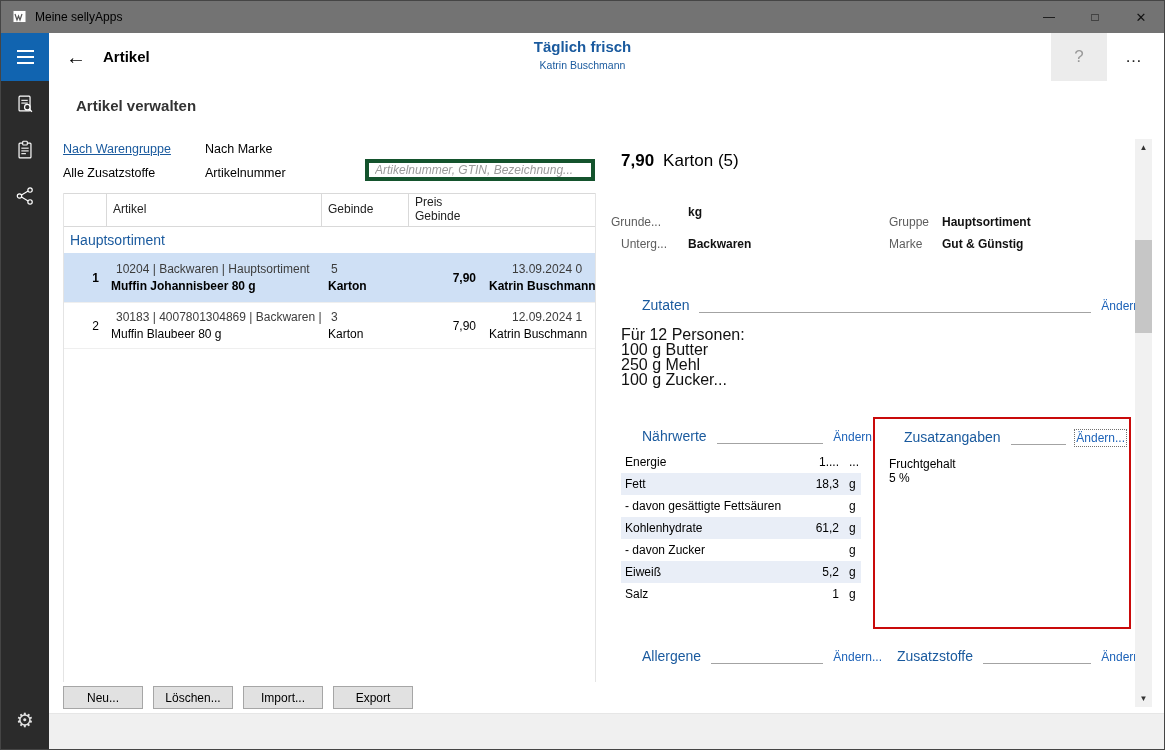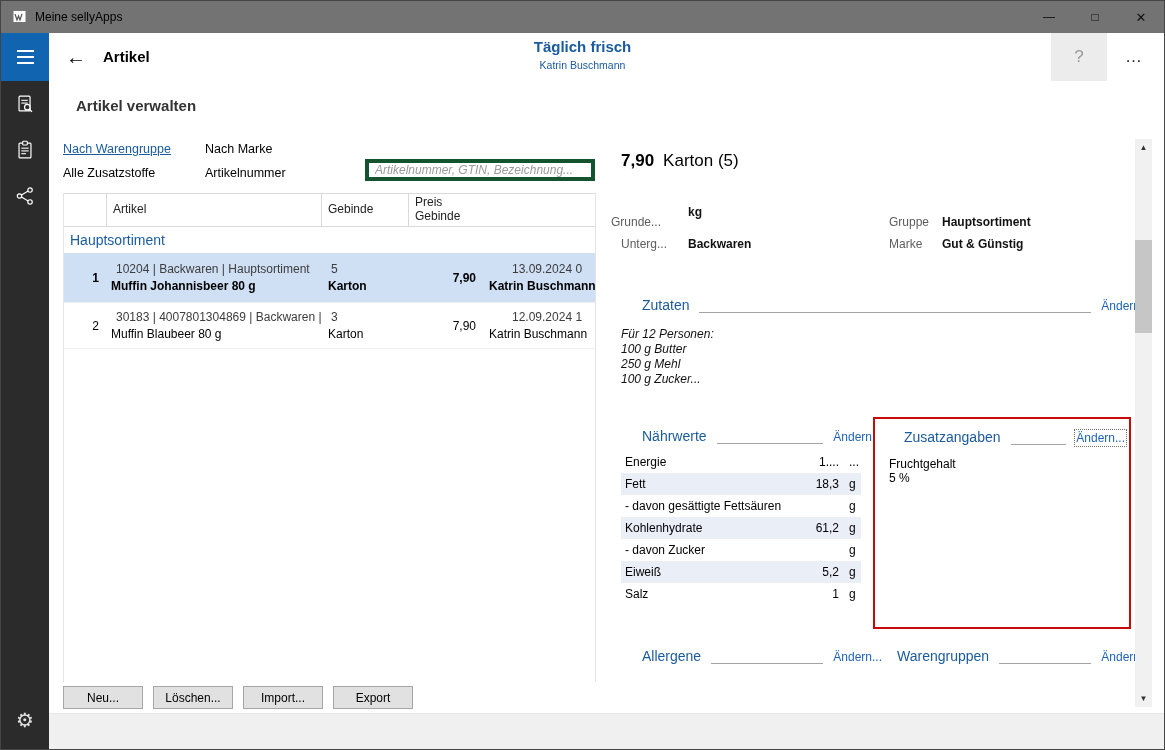--- a/index.html
+++ b/index.html
@@ -94,21 +94,21 @@
   .price-line .p { font-weight:700; }
   .prop-label { position:absolute; font-size:12px; color:#5d5d5d; }
   .prop-value { position:absolute; font-size:12px; font-weight:600; color:#111; }
 
   .sec-head { position:absolute; display:flex; align-items:flex-end; height:17px;margin-left:21px; }
   .sec-title { color:var(--accent,#1a5a9e); font-size:14px; white-space:nowrap; }
   .sec-rule { flex:1; height:1px; background:#a3a3a3; margin:0 10px; }
   .sec-link { color:var(--link,#1e63b8); font-size:12px; white-space:nowrap; }
   .sec-link.focused { outline:1px dotted #707070; outline-offset:1px; }
 
-  .zutaten-lines { position:absolute; left:620px; top:326px; font-size:12px; line-height:15px; color:#111;font-style:italic; }
+  .zutaten-lines { position:absolute; left:620px; top:326px; font-size:16px; line-height:15px; color:#111; }
 
   .nw-table { position:absolute; left:620px; top:450px; width:240px; }
   .nw-row { display:flex; align-items:center; height:22px; font-size:12px; }
   .nw-row.shaded { background:var(--shaded_row,#e9eef7); }
   .nw-label { flex:1; padding-left:4px; white-space:nowrap; overflow:hidden; }
   .nw-val { width:46px; text-align:right; flex:none; }
   .nw-unit { width:22px; padding-left:10px; flex:none; }
 
   .annotation-box { position:absolute; left:872px; top:416px; width:258px; height:212px;
                     border:2px solid var(--annotation_red,#c90a0a); background:#fff; }
@@ -346,21 +346,21 @@
       <span>5 %</span>
     </div>
   </div>
 
   <div class="sec-head" style="left:620px; top:646px; width:240px;">
     <span class="sec-title">Allergene</span>
     <span class="sec-rule"></span>
     <span class="sec-link">Ändern...</span>
   </div>
   <div class="sec-head" style="left:875px; top:646px; width:253px;">
-    <span class="sec-title">Warengruppen</span>
+    <span class="sec-title">Zusatzstoffe</span>
     <span class="sec-rule"></span>
     <span class="sec-link">Ändern...</span>
   </div>
 
   <div class="scrollbar">
     <div class="sb-arrow up">▲</div>
     <div class="sb-thumb"></div>
     <div class="sb-arrow down">▼</div>
   </div>
 

